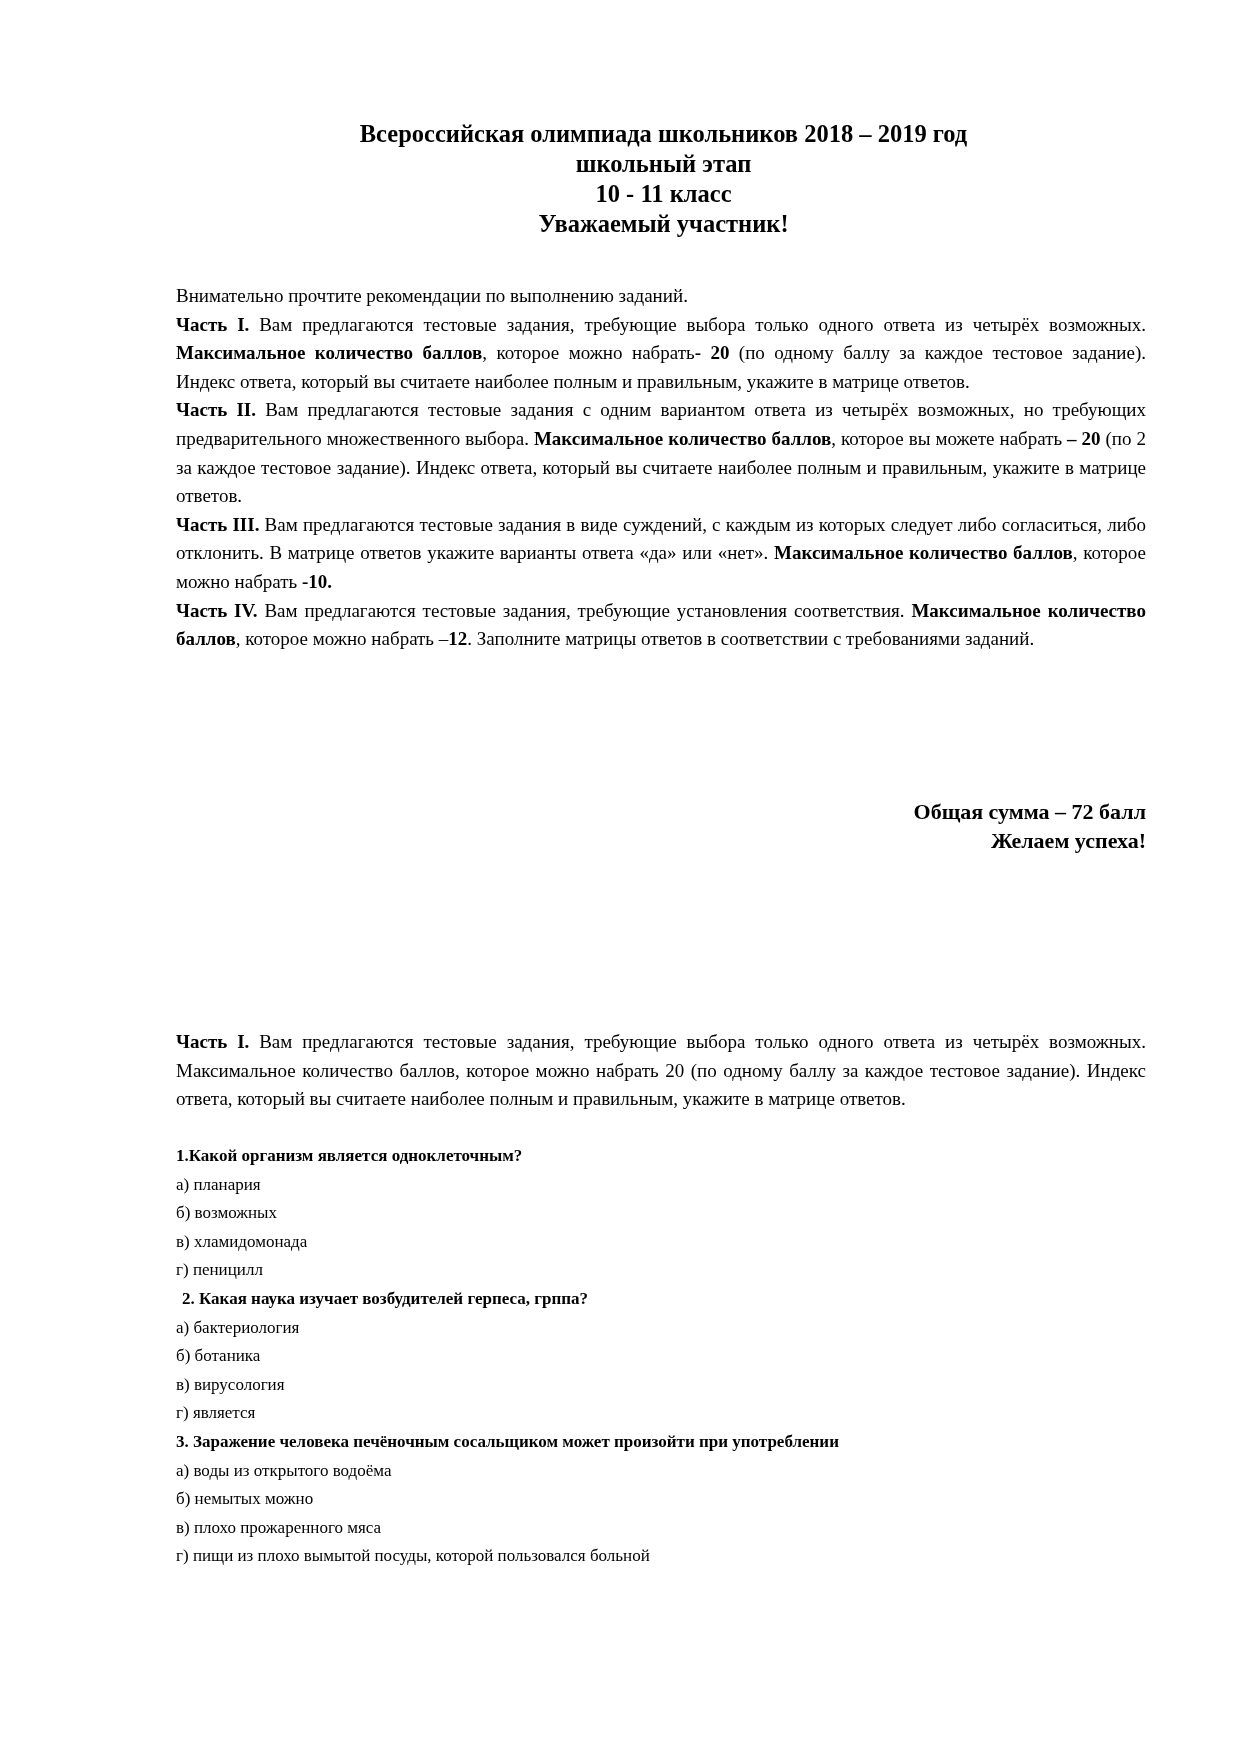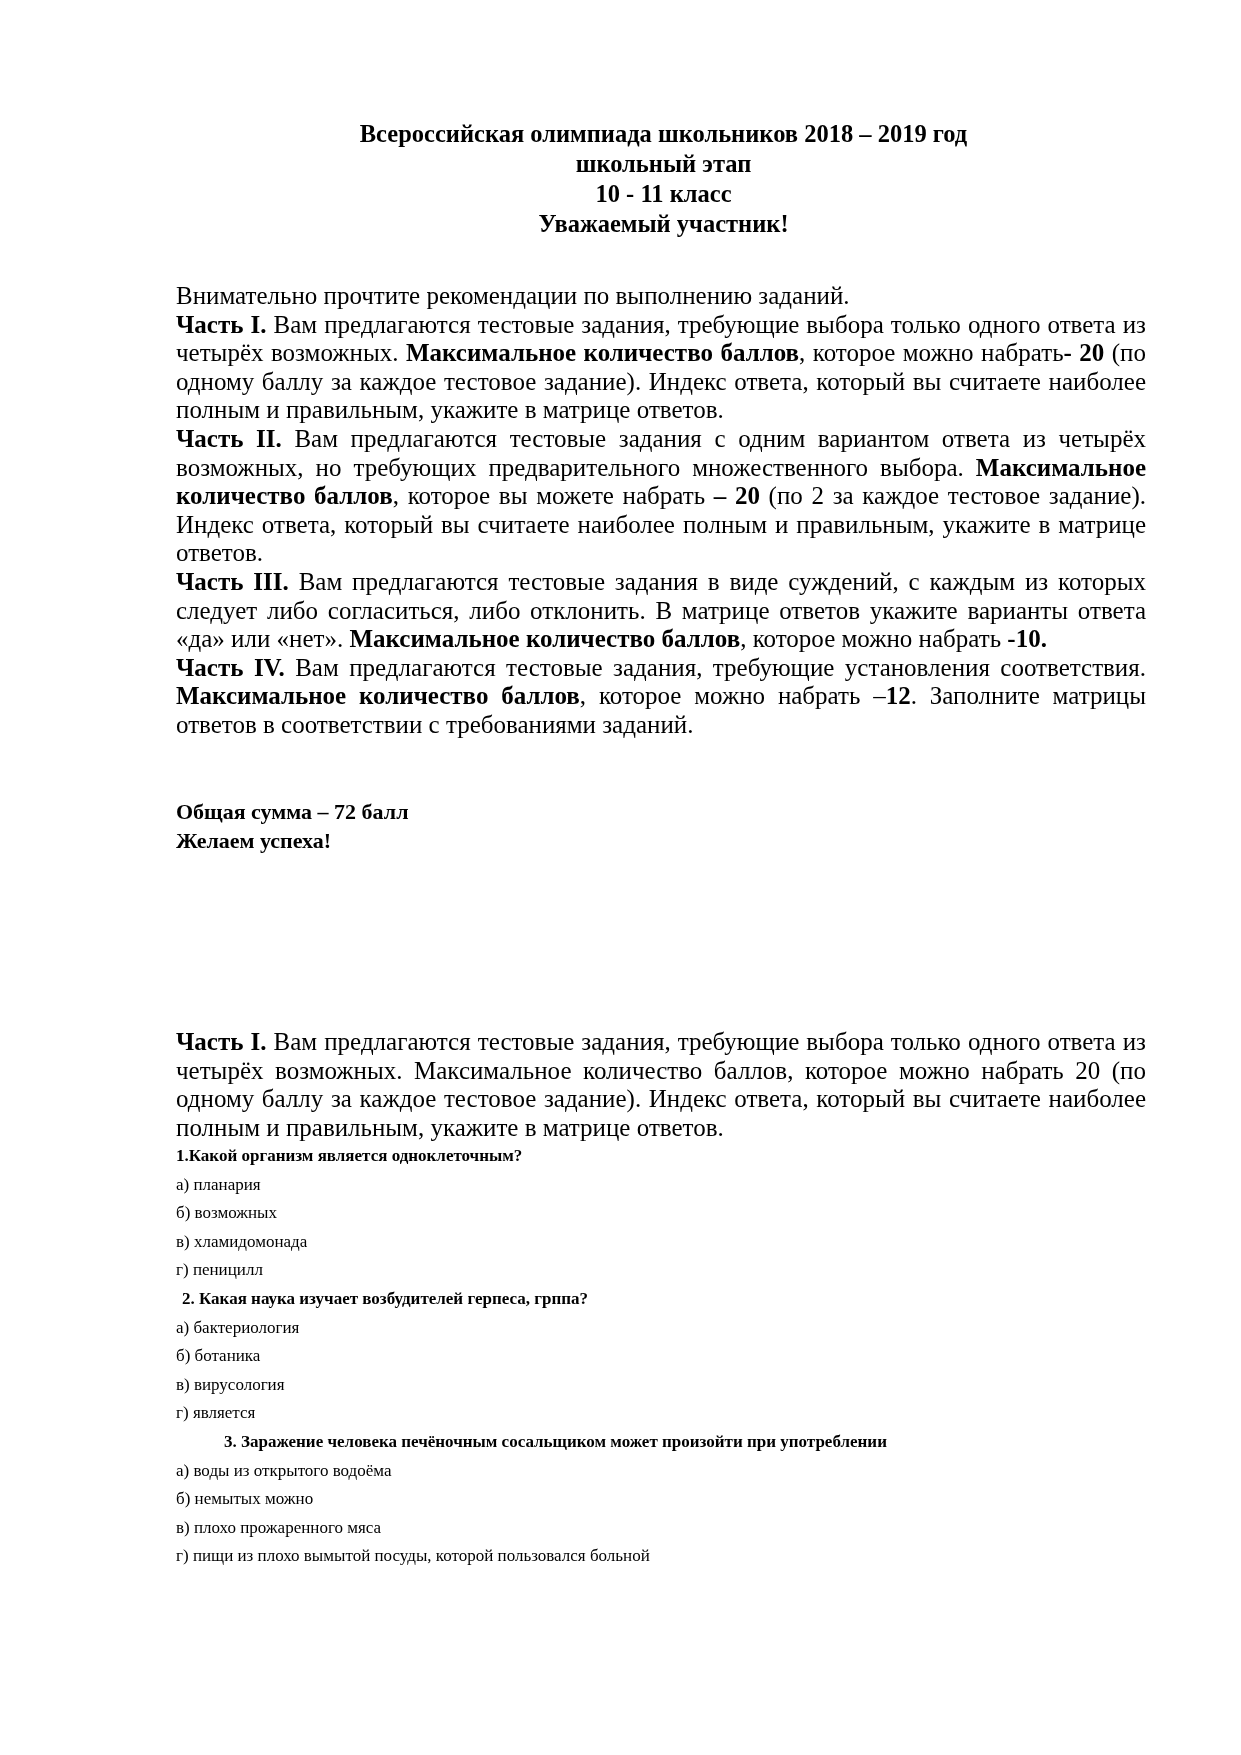--- a/index.html
+++ b/index.html
@@ -32,35 +32,35 @@
       font-weight: bold;
       font-size: 25px;
       line-height: 30px;
       transform: scaleX(0.98);
     }
     .header div { white-space: nowrap; }
     .body-text {
       position: absolute;
       left: 176px;
       width: 970px;
-      font-size: 25px;
+      font-size: 19px;
       line-height: 28.6px;
       text-align: justify;
     }
     .intro { top: 282px; }
     .intro p, .part1 p, .questions p {
       margin: 0;
     }
     .b { font-weight: bold; }
     .summary {
       position: absolute;
       left: 176px;
       width: 970px;
       top: 797px;
-      text-align: left;
+      text-align: right;
       font-weight: bold;
       font-size: 22px;
       line-height: 29px;
     }
     .part1 { top: 1028px; }
     .questions {
       position: absolute;
       left: 176px;
       width: 1000px;
       top: 1142px;
@@ -113,21 +113,21 @@
       <p class="opt">г) пеницилл</p>
     </div>
     <div>
       <p class="q-title indent">2.  Какая наука изучает возбудителей герпеса, грппа?</p>
       <p class="opt">а) бактериология</p>
       <p class="opt">б) ботаника</p>
       <p class="opt">в) вирусология</p>
       <p class="opt">г) является</p>
     </div>
     <div>
-      <p class="q-title" style="width:760px;margin-left:48px;">3. Заражение человека печёночным сосальщиком может произойти при употреблении</p>
+      <p class="q-title" style="width:760px;">3. Заражение человека печёночным сосальщиком может произойти при употреблении</p>
       <p class="opt">а) воды из открытого водоёма</p>
       <p class="opt">б) немытых можно</p>
       <p class="opt">в) плохо прожаренного мяса</p>
       <p class="opt">г) пищи из плохо вымытой посуды, которой пользовался больной</p>
     </div>
   </div>
 
 </div>
 
 </body></html>

